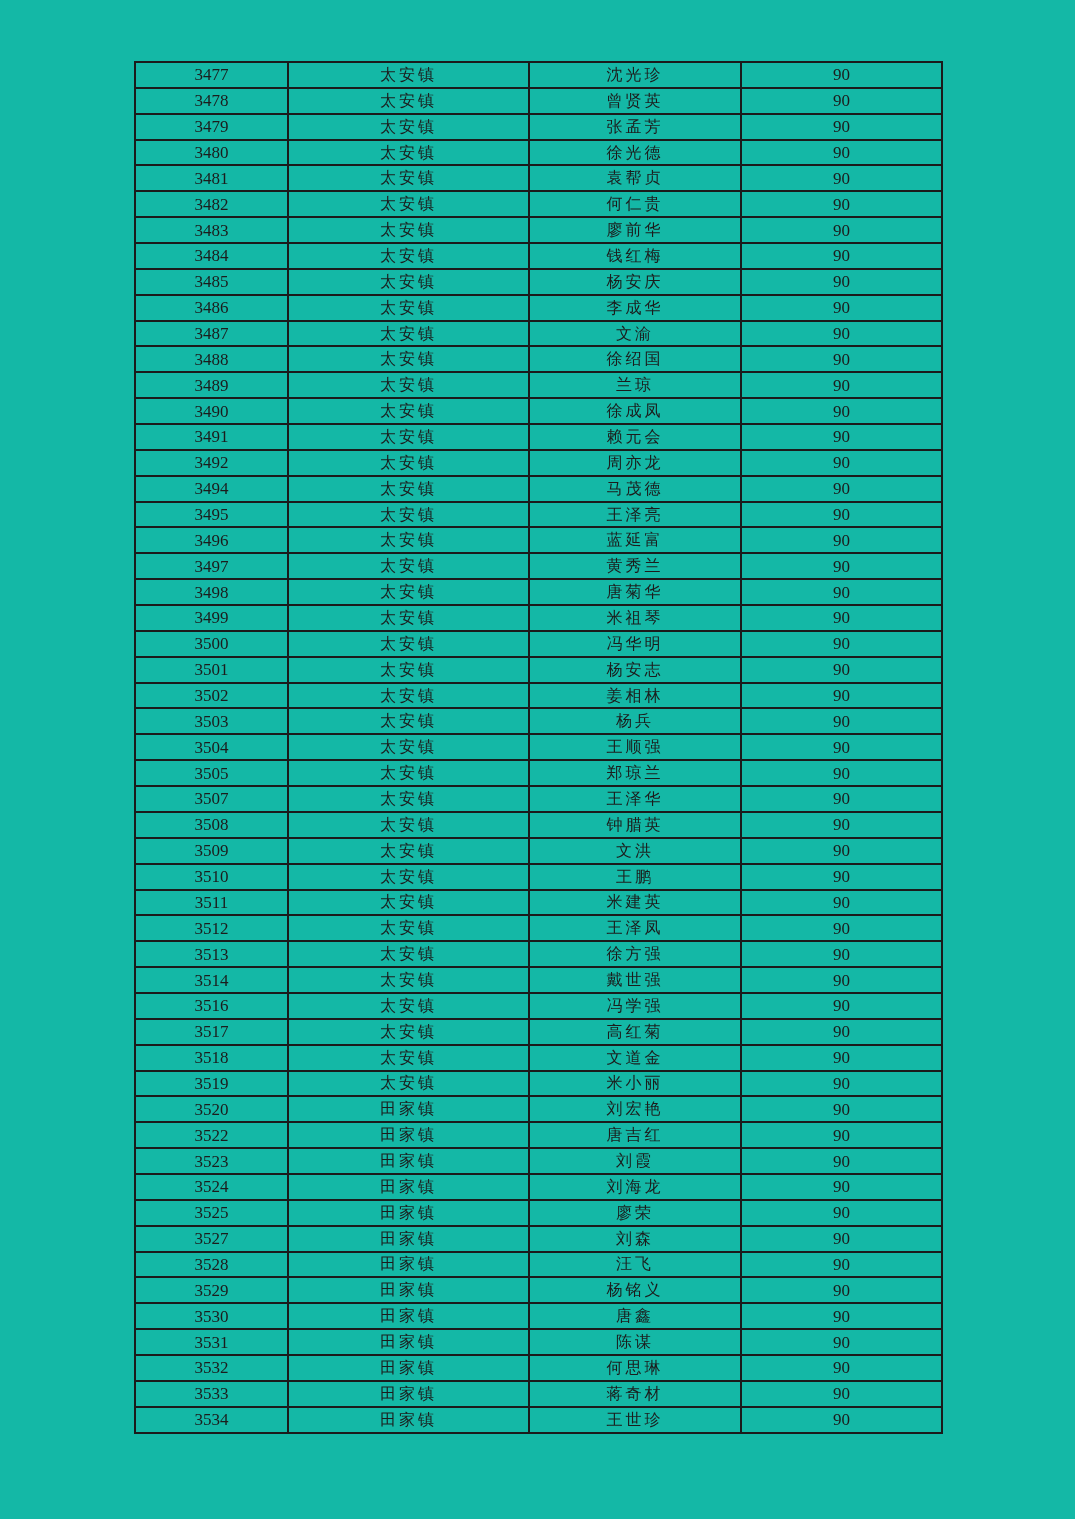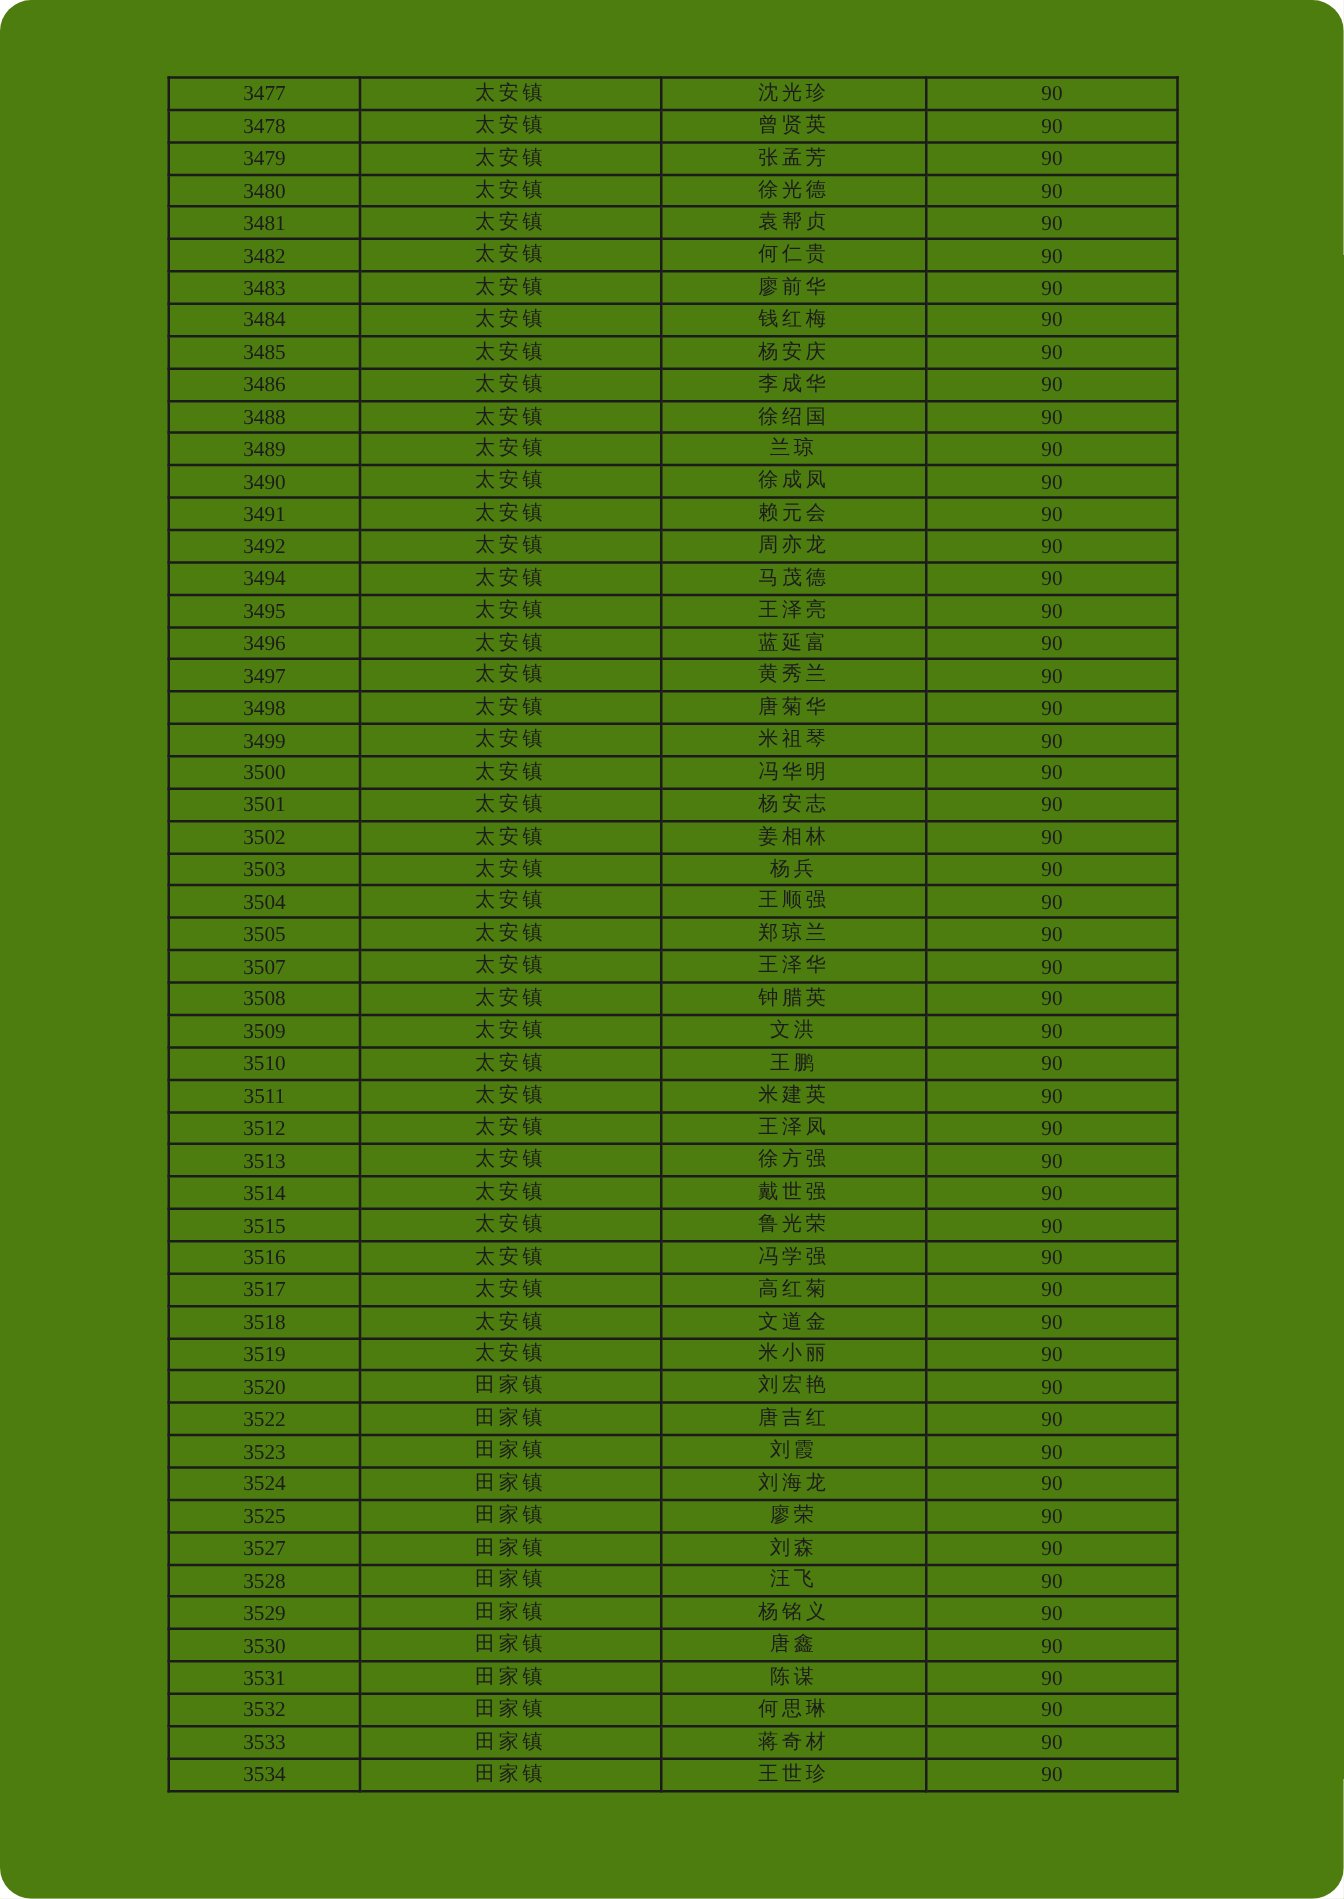--- a/index.html
+++ b/index.html
@@ -4,23 +4,22 @@
 <style>
   html, body {
     margin: 0;
     padding: 0;
     background: #ffffff;
   }
   .page {
     position: relative;
     width: 1075px;
     height: 1519px;
-    background: #4d7c0f;
+    background: #14b8a6;
     overflow: hidden;
-    border-radius: 25px;
   }
   .records-table {
     position: absolute;
     left: 134px;
     top: 61px;
     width: 807px;
     height: 1373px;
     border-collapse: collapse;
     table-layout: fixed;
   }
@@ -110,20 +109,26 @@
           <td class="zh">杨安庆</td>
           <td>90</td>
         </tr>
         <tr>
           <td>3486</td>
           <td class="zh">太安镇</td>
           <td class="zh">李成华</td>
           <td>90</td>
         </tr>
         <tr>
+          <td>3487</td>
+          <td class="zh">太安镇</td>
+          <td class="zh">文渝</td>
+          <td>90</td>
+        </tr>
+        <tr>
           <td>3488</td>
           <td class="zh">太安镇</td>
           <td class="zh">徐绍国</td>
           <td>90</td>
         </tr>
         <tr>
           <td>3489</td>
           <td class="zh">太安镇</td>
           <td class="zh">兰琼</td>
           <td>90</td>
@@ -257,26 +262,20 @@
         <tr>
           <td>3513</td>
           <td class="zh">太安镇</td>
           <td class="zh">徐方强</td>
           <td>90</td>
         </tr>
         <tr>
           <td>3514</td>
           <td class="zh">太安镇</td>
           <td class="zh">戴世强</td>
-          <td>90</td>
-        </tr>
-        <tr>
-          <td>3515</td>
-          <td class="zh">太安镇</td>
-          <td class="zh">鲁光荣</td>
           <td>90</td>
         </tr>
         <tr>
           <td>3516</td>
           <td class="zh">太安镇</td>
           <td class="zh">冯学强</td>
           <td>90</td>
         </tr>
         <tr>
           <td>3517</td>

